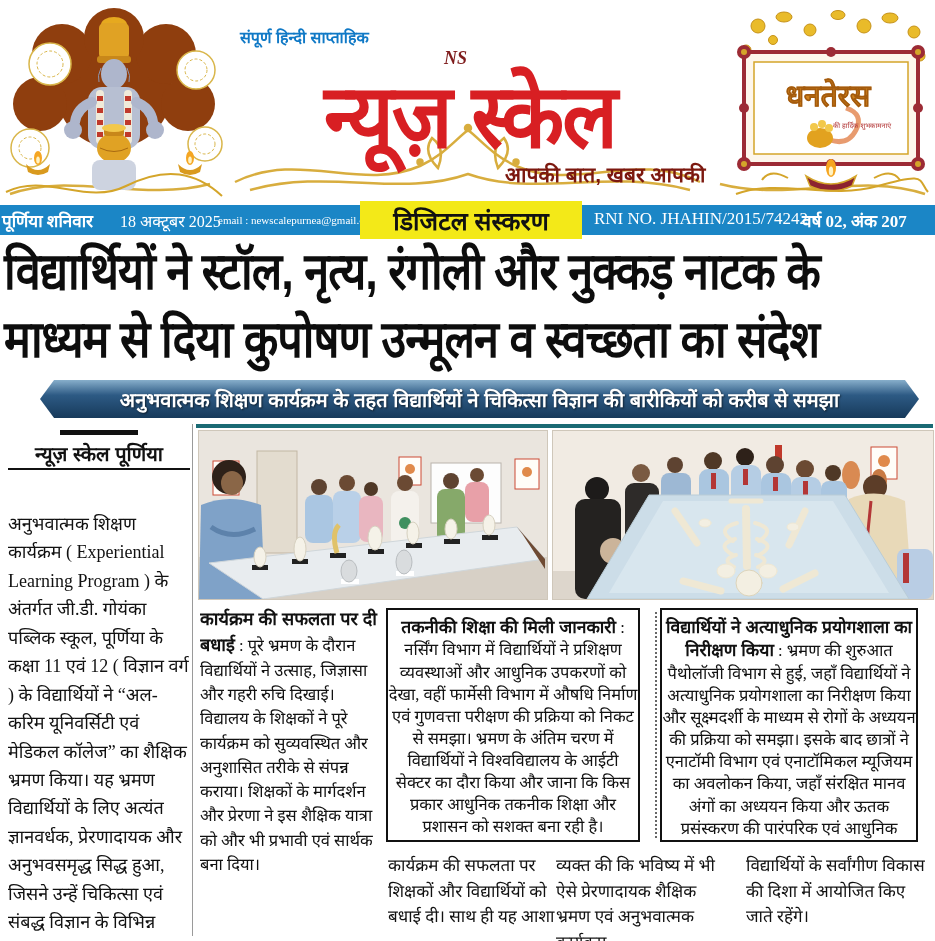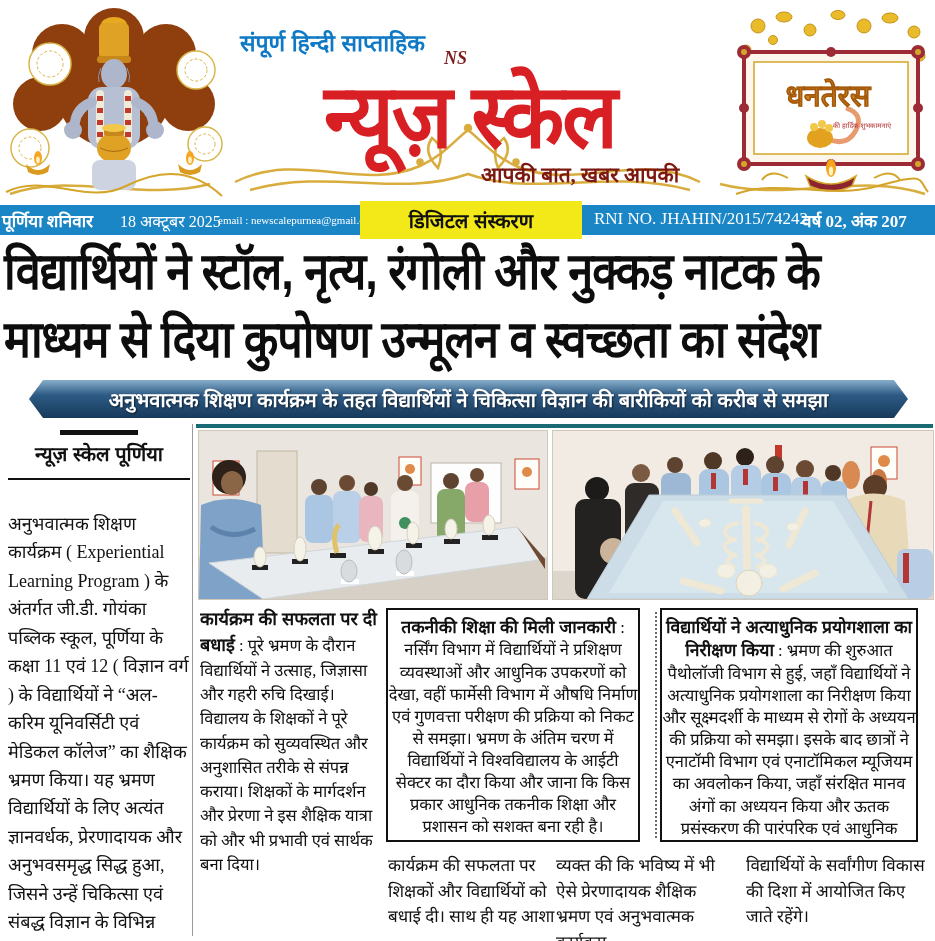--- a/index.html
+++ b/index.html
@@ -4,59 +4,59 @@
 <style>
   html,body{margin:0;padding:0;background:#fff;}
   .page{position:relative;width:935px;height:941px;background:#ffffff;overflow:hidden;
         font-family:"Liberation Serif",serif;color:#111;}
   
   .masthead{position:absolute;left:0;top:0;width:935px;height:205px;}
   .deity{position:absolute;left:0;top:8px;}
   .dhanteras{position:absolute;right:2px;top:8px;}
   .flourish{position:absolute;left:0;top:122px;pointer-events:none;}
   .weekly{position:absolute;left:240px;top:26px;font-family:"Liberation Sans",sans-serif;
-          font-weight:bold;font-size:23px;color:#1079c6;}
+          font-weight:bold;font-size:16px;color:#1079c6;}
   .monogram{position:absolute;left:444px;top:48px;font-family:"Liberation Serif",serif;
             font-style:italic;font-weight:bold;font-size:18px;color:#7f1d1d;}
   .paper-title{position:absolute;left:235px;top:52px;width:470px;text-align:center;margin:0;
                font-family:"Liberation Sans",sans-serif;font-weight:800;font-size:82px;
                color:#d81f23;letter-spacing:-2px;transform:scaleY(1.08);transform-origin:top center;}
-  .tagline{position:absolute;left:481px;top:160px;font-family:Liberation Serif, serif;
+  .tagline{position:absolute;left:505px;top:160px;font-family:Liberation Sans, sans-serif;
            font-weight:bold;font-size:21px;color:#7c180f;}
   
   .infobar{position:absolute;left:0;top:205px;width:935px;height:30px;background:#1b86c6;}
   .infobar span{position:absolute;color:#fff;white-space:nowrap;}
   .city{left:2px;top:4px;font-size:17px;font-weight:bold;text-align:right;}
   .date{left:120px;top:5px;font-size:16px;}
   .email{left:218px;top:9px;font-size:11px;}
   .edition{position:absolute;left:360px;top:-4px;width:222px;height:38px;background:#f3e918;
-           color:#111;font-family:"Liberation Sans",sans-serif;font-weight:bold;font-size:20px;
+           color:#111;font-family:"Liberation Sans",sans-serif;font-weight:bold;font-size:25px;
            display:flex;align-items:center;justify-content:center;}
   .rni{left:594px;top:4px;font-size:17px;}
   .issue{left:802px;top:4px;font-size:17px;font-weight:bold;}
   
   .headline{position:absolute;left:0;top:238px;width:935px;margin:0;text-align:left;
             font-family:"Liberation Sans",sans-serif;font-weight:800;color:#0d0d0d;
             font-size:45px;line-height:59px;letter-spacing:-1px;
             transform:scaleY(1.14);transform-origin:top left;padding-left:4px;}
   .headline span{display:block;white-space:nowrap;}
   
-  .banner{position:absolute;left:29px;top:380px;width:879px;height:38px;
+  .banner{position:absolute;left:40px;top:380px;width:879px;height:38px;
           background:linear-gradient(180deg,#87aecb 0%,#2d5a84 40%,#173a5b 100%);
           clip-path:polygon(0 50%,1.6% 0,98.4% 0,100% 50%,98.4% 100%,1.6% 100%);
           display:flex;align-items:center;justify-content:center;}
   .banner span{color:#fff;font-family:"Liberation Sans",sans-serif;font-weight:bold;
                font-size:20px;white-space:nowrap;text-shadow:1px 1px 2px rgba(0,0,0,.6);}
   
   .teal-rule{position:absolute;left:196px;top:424px;width:737px;height:4px;background:#1a6a74;}
   .col-rule{position:absolute;left:192px;top:424px;width:1px;height:512px;background:#9a9a9a;}
   .dotted-div{position:absolute;left:655px;top:612px;height:226px;border-left:2px dotted #666;}
   .byline{position:absolute;left:8px;top:430px;width:182px;text-align:center;
           font-family:"Liberation Sans",sans-serif;font-weight:bold;font-size:20px;
-          padding:10px 0 11px 0;border-bottom:2px solid #111;}
+          padding:10px 0 1px 0;border-bottom:2px solid #111;}
   .byline::before{content:"";position:absolute;left:52px;top:0;width:78px;height:5px;background:#111;}
   .col1{position:absolute;left:8px;top:492px;width:184px;font-size:18px;line-height:1.58;}
   .photo{position:absolute;border:1px solid #cfc7ba;background:#eee;}
   .photo1{left:198px;top:430px;}
   .photo2{left:552px;top:430px;}
   .col2{position:absolute;left:200px;top:606px;width:182px;font-size:16.5px;line-height:1.47;height:330px;overflow:hidden;}
   .lead{font-family:"Liberation Sans",sans-serif;font-weight:bold;font-size:18px;}
   .box{position:absolute;top:608px;border:2px solid #111;padding:6px 0;text-align:center;
        font-size:16.5px;line-height:1.34;background:#fff;height:218px;overflow:hidden;}
   .box1{left:386px;width:250px;}

